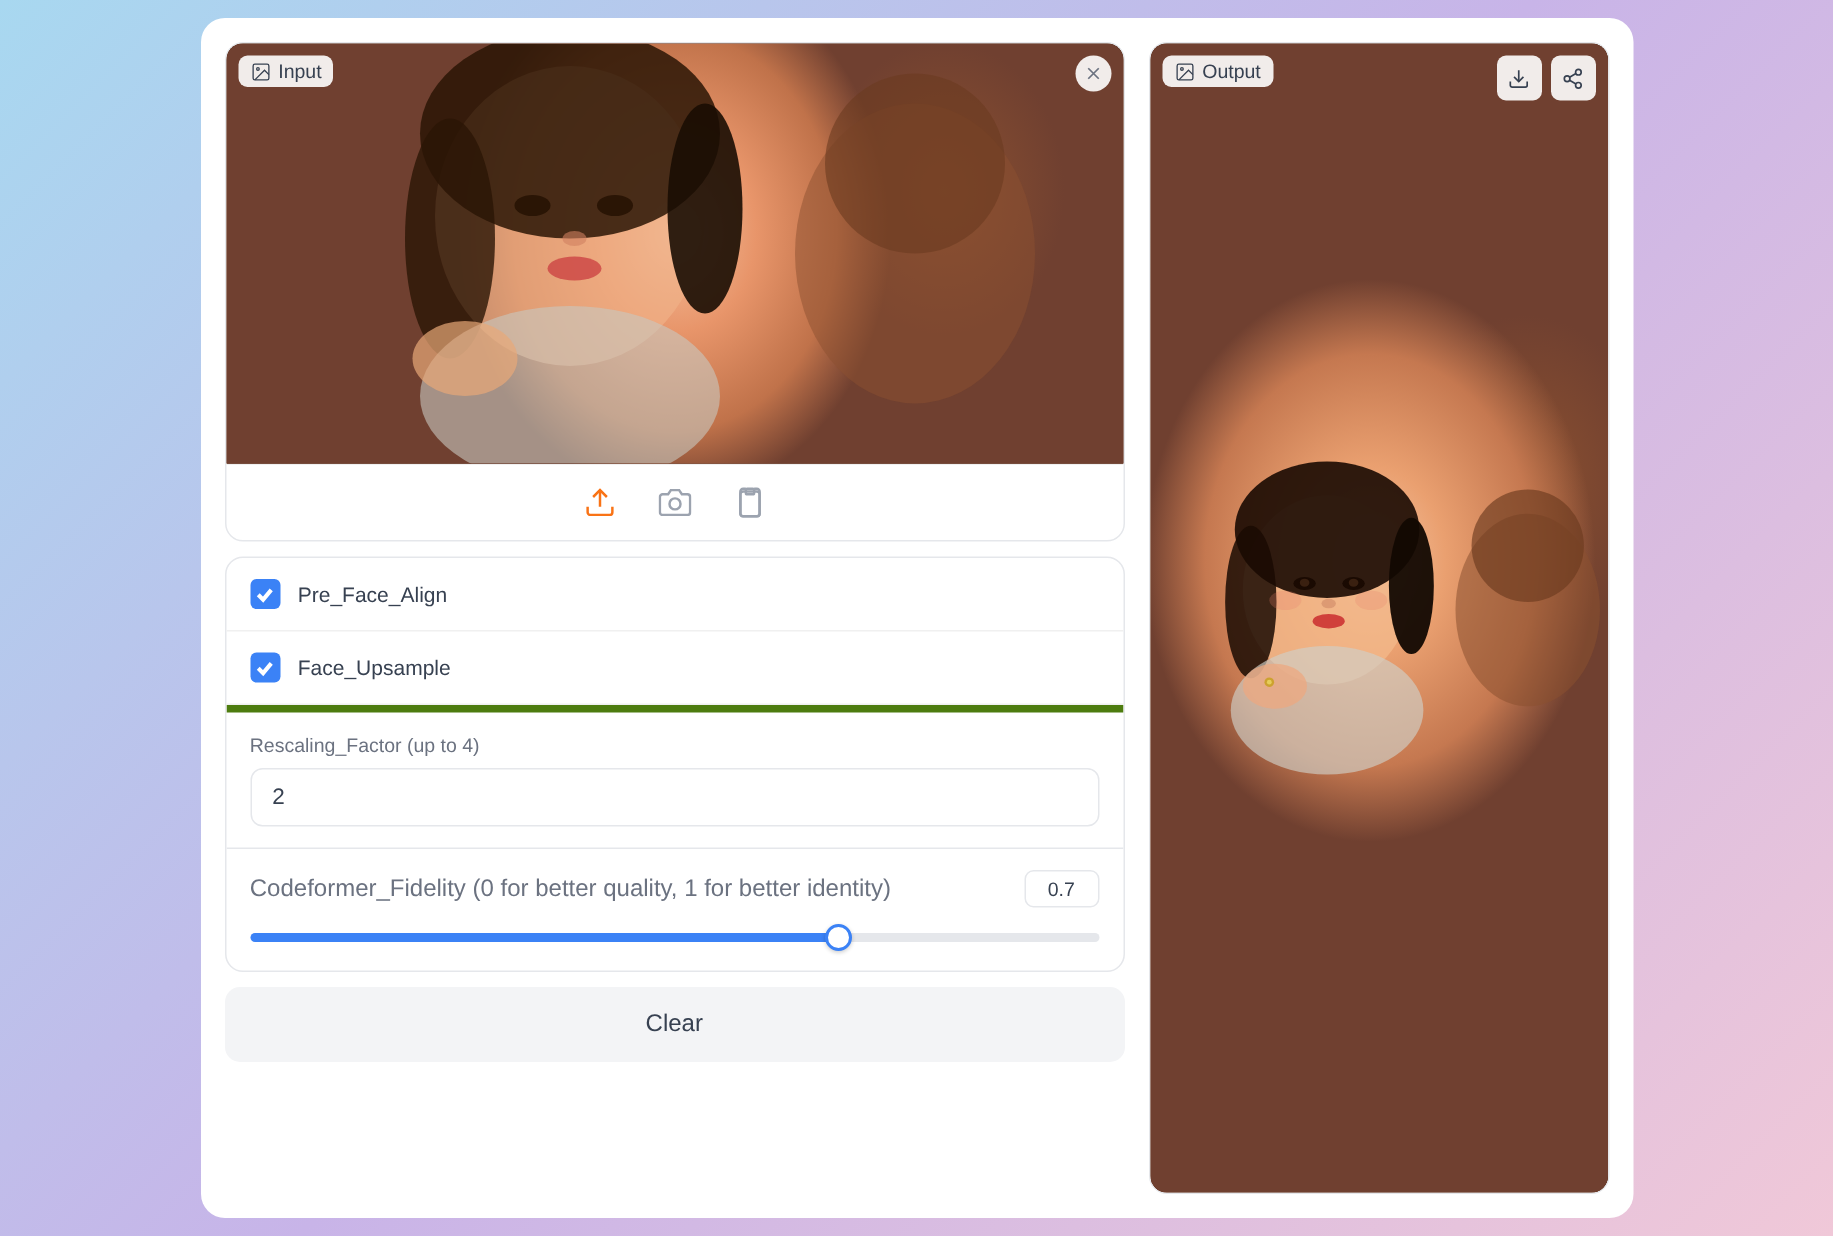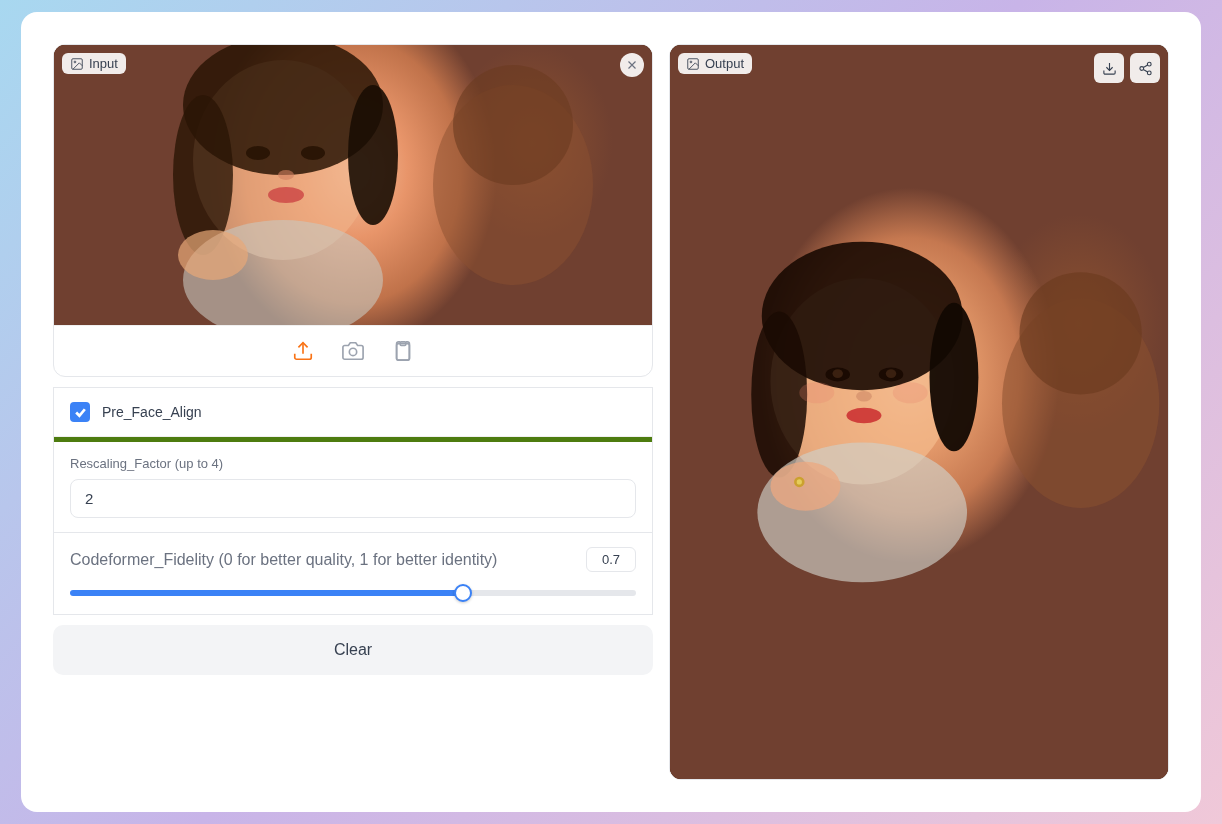--- a/index.html
+++ b/index.html
@@ -10,26 +10,26 @@
       background: linear-gradient(135deg, #a8d8f0 0%, #c8b4e8 50%, #f0c8d8 100%);
       display: flex;
       align-items: center;
       justify-content: center;
       font-family: -apple-system, BlinkMacSystemFont, 'Segoe UI', sans-serif;
     }
 
     .app-container {
       background: white;
       border-radius: 16px;
-      width: 1180px;
+      width: 955px;
       height: 800px;
       display: flex;
       flex-direction: column;
       overflow: hidden;
-      padding: 32px;
+      padding: 16px;
       gap: 12px;
     }
 
     .main-content {
       display: flex;
       gap: 16px;
       flex: 1;
       min-height: 0;
     }
 
@@ -141,21 +141,21 @@
 
     .toolbar-btn svg {
       width: 22px;
       height: 22px;
     }
 
     
     .controls-panel {
       background: white;
       border: 1px solid #e5e7eb;
-      border-radius: 0;
+      border-radius: 12px;
       padding: 0;
       overflow: hidden;
     }
 
     .control-row {
       display: flex;
       align-items: center;
       padding: 14px 16px;
       border-bottom: 1px solid #f0f0f0;
       gap: 12px;
@@ -428,20 +428,28 @@
         <div class="control-row">
           <div class="checkbox-custom">
             <svg viewBox="0 0 12 12" fill="none" stroke="white" stroke-width="2.5">
               <polyline points="2,6 5,9 10,3"></polyline>
             </svg>
           </div>
           <span class="control-label">Pre_Face_Align</span>
         </div>
 
 
+        <div class="control-row">
+          <div class="checkbox-custom">
+            <svg viewBox="0 0 12 12" fill="none" stroke="white" stroke-width="2.5">
+              <polyline points="2,6 5,9 10,3"></polyline>
+            </svg>
+          </div>
+          <span class="control-label">Face_Upsample</span>
+        </div>
 
         <div class="rescaling-section">
           <div class="section-label">Rescaling_Factor (up to 4)</div>
           <input type="number" class="rescaling-input" value="2" min="1" max="4" style="">
         </div>
 
         <div class="fidelity-section">
           <div class="fidelity-row">
             <span class="fidelity-label">Codeformer_Fidelity (0 for better quality, 1 for better identity)</span>
             <div class="fidelity-value">0.7</div>

